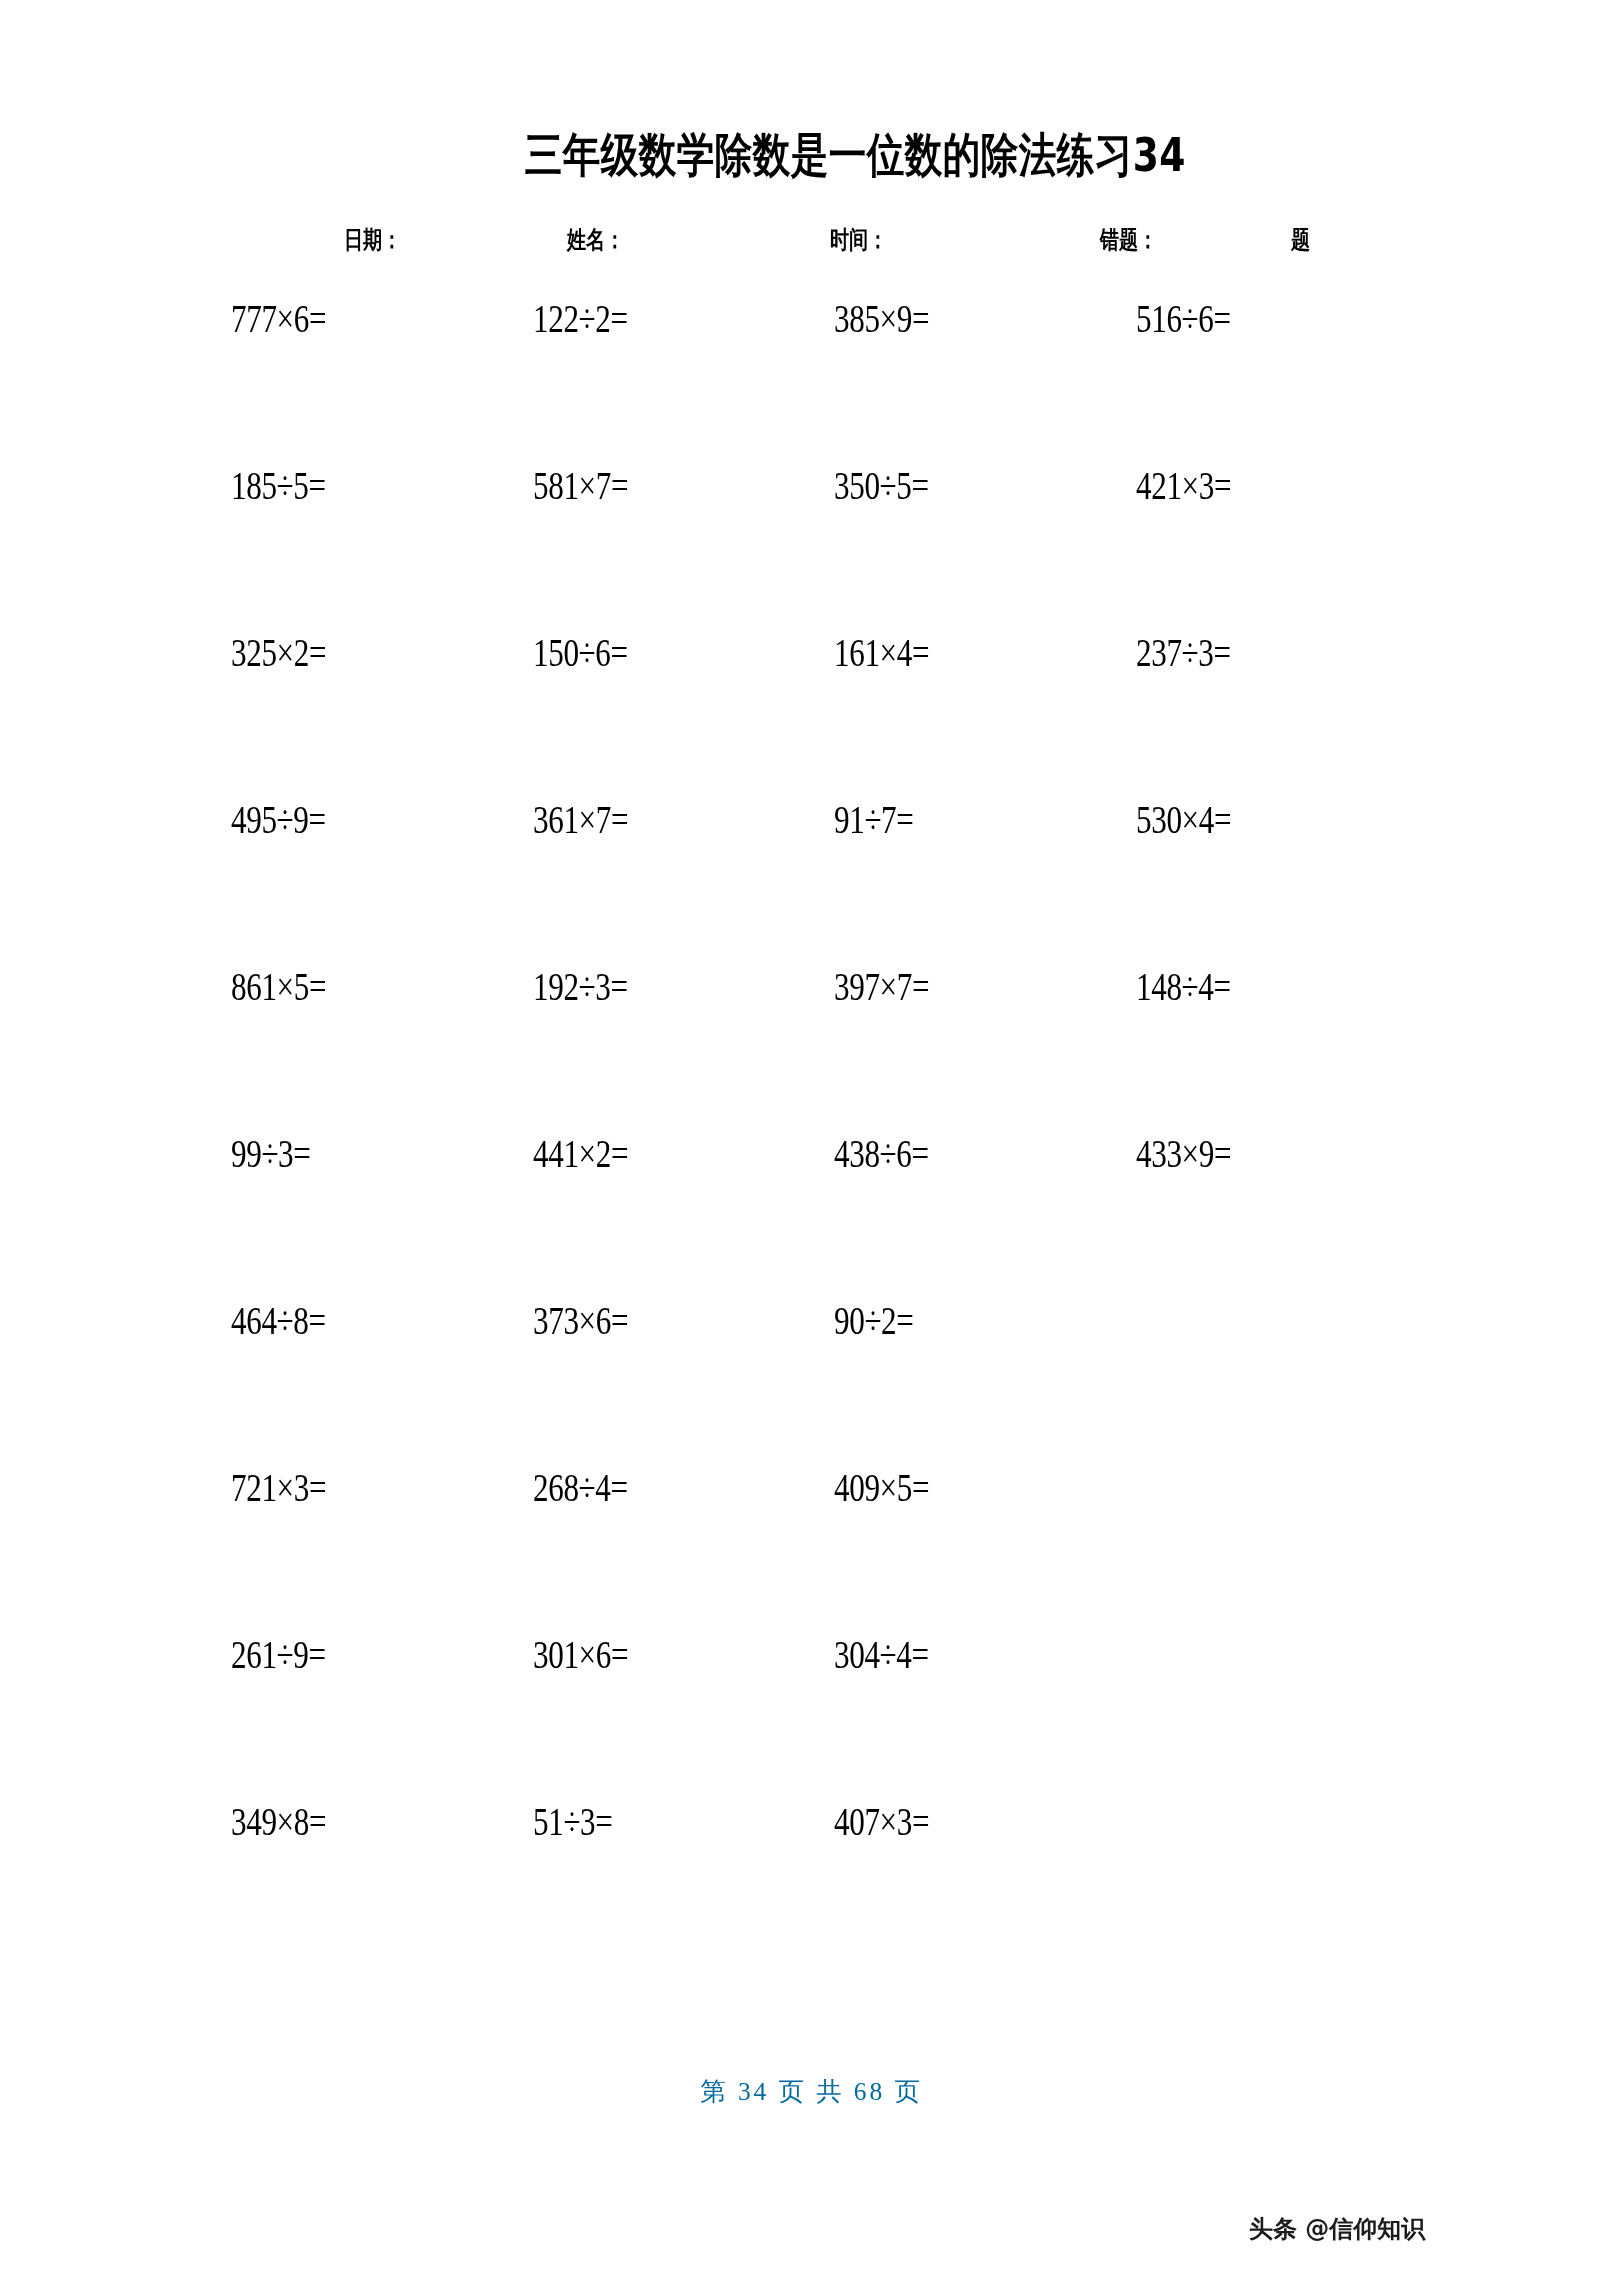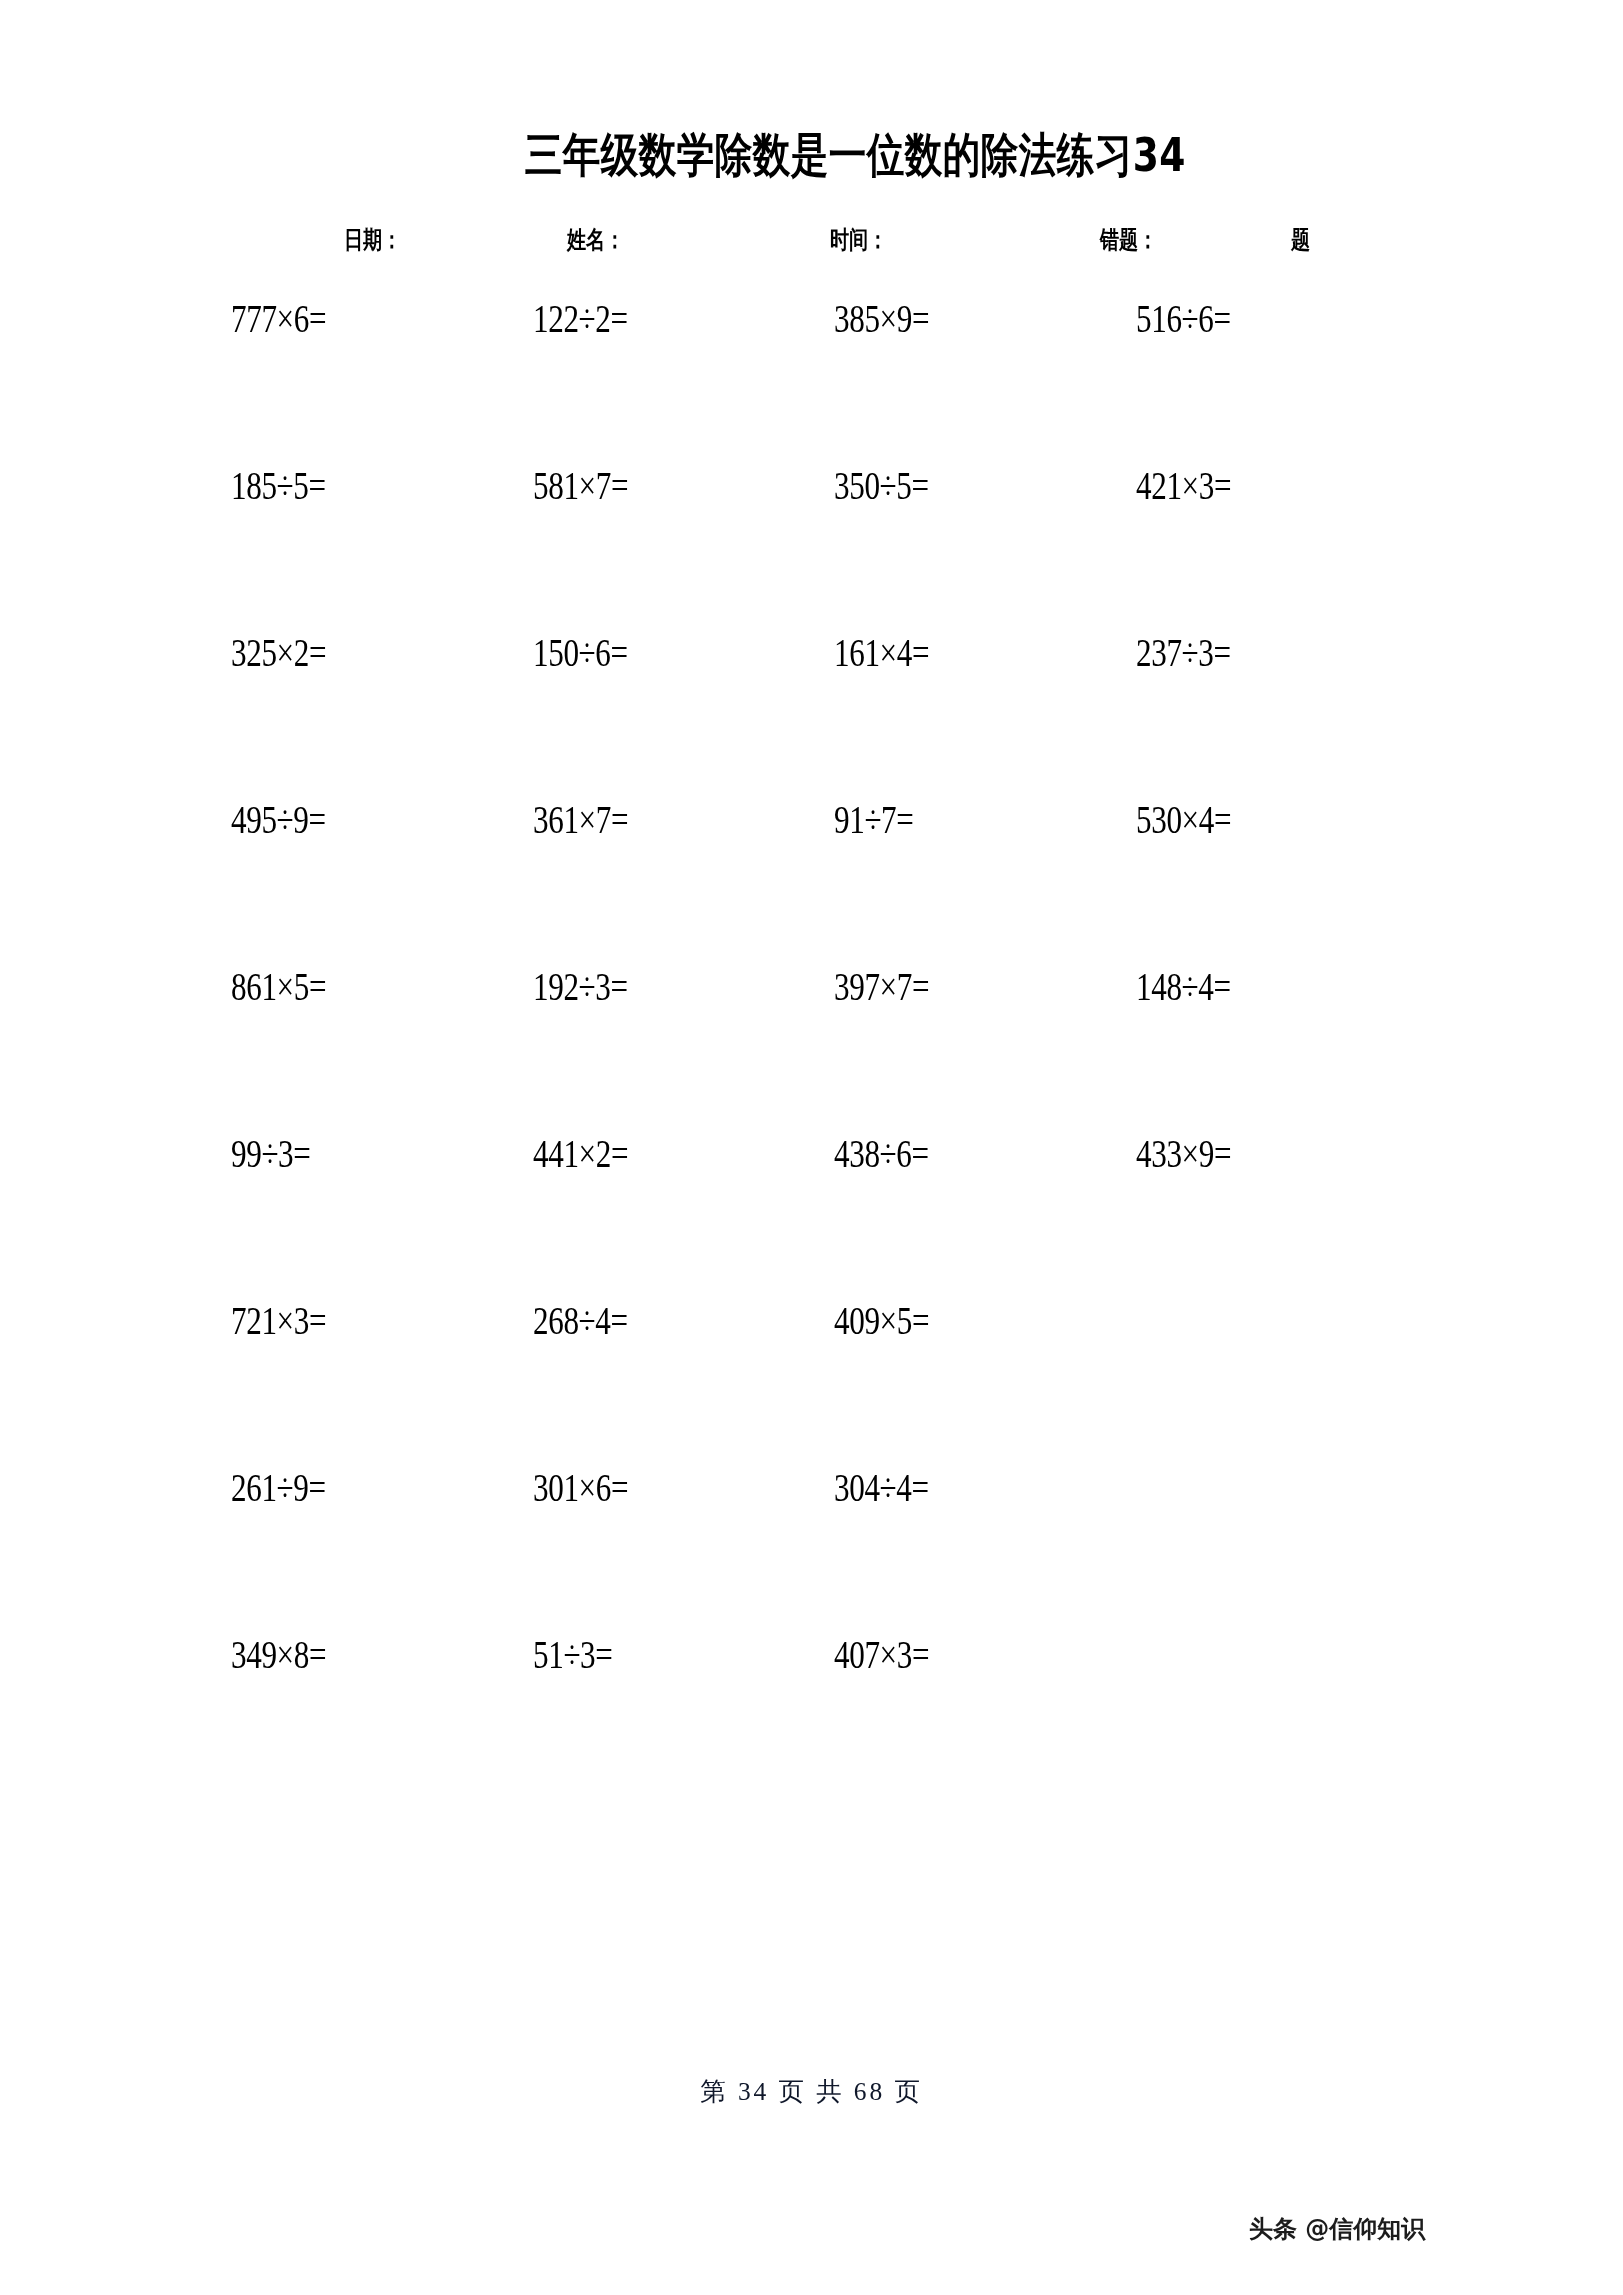--- a/index.html
+++ b/index.html
@@ -103,21 +103,21 @@
   .footer {
     position: absolute;
     top: 2075px;
     left: 0;
     width: 1623px;
     text-align: center;
     font-family: "Liberation Serif", "DejaVu Serif", serif;
     font-size: 25.5px;
     line-height: 34px;
     letter-spacing: 2.9px;
-    color: #0f172a;
+    color: #0369a1;
   }
 
   
   .watermark {
     position: absolute;
     top: 2205px;
     left: 1249px;
     font-family: "DejaVu Sans", "Liberation Sans", sans-serif;
     font-weight: bold;
     font-size: 24px;
@@ -183,20 +183,25 @@
         <div class="cell c2">397×7=</div>
         <div class="cell c3">148÷4=</div>
       </div>
       <div class="prow">
         <div class="cell c0">99÷3=</div>
         <div class="cell c1">441×2=</div>
         <div class="cell c2">438÷6=</div>
         <div class="cell c3">433×9=</div>
       </div>
       <div class="prow">
+        <div class="cell c0">464÷8=</div>
+        <div class="cell c1">373×6=</div>
+        <div class="cell c2">90÷2=</div>
+      </div>
+      <div class="prow">
         <div class="cell c0">721×3=</div>
         <div class="cell c1">268÷4=</div>
         <div class="cell c2">409×5=</div>
       </div>
       <div class="prow">
         <div class="cell c0">261÷9=</div>
         <div class="cell c1">301×6=</div>
         <div class="cell c2">304÷4=</div>
       </div>
       <div class="prow">

